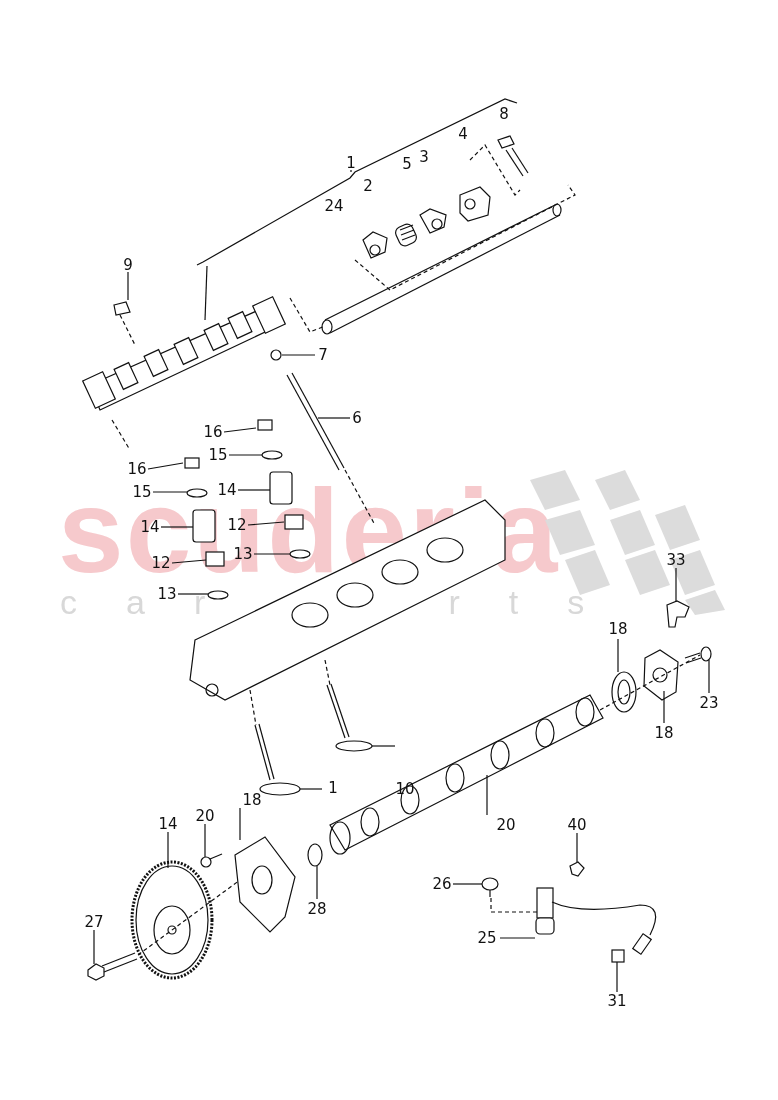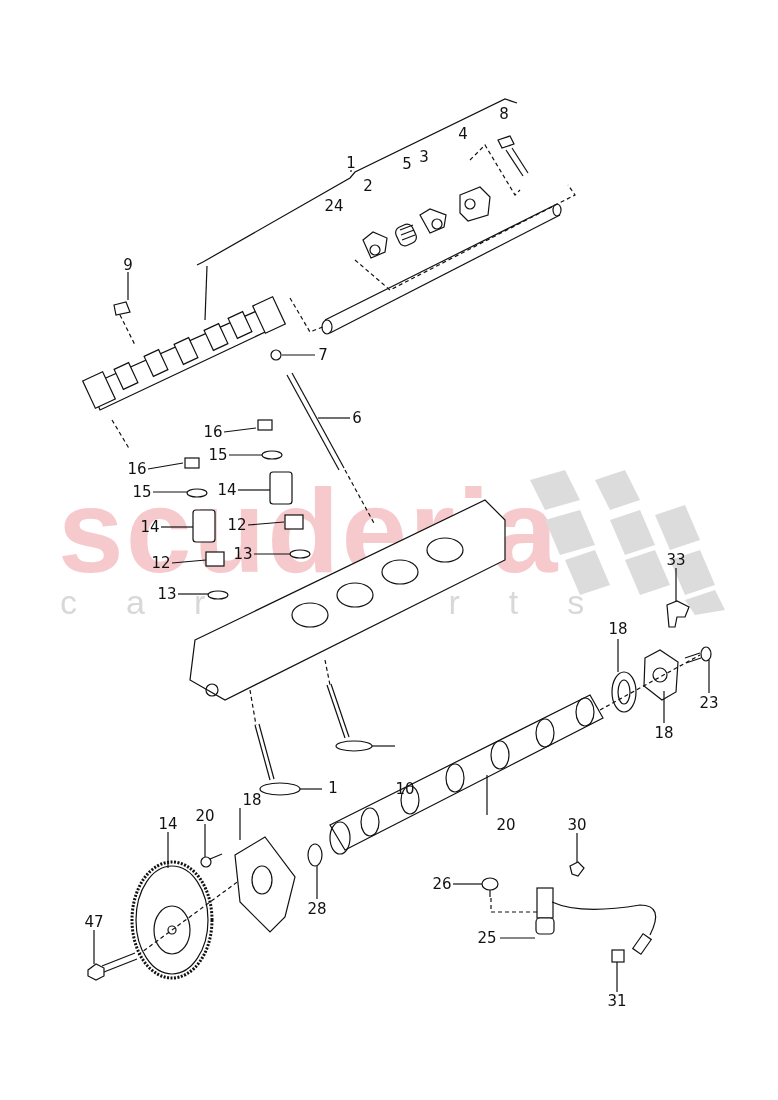--- a/index.html
+++ b/index.html
@@ -258,17 +258,17 @@
 <div class="label" style="left:168px;top:824px">14</div>
 <div class="label" style="left:252px;top:800px">18</div>
 <div class="label" style="left:205px;top:816px">20</div>
 <div class="label" style="left:506px;top:825px">20</div>
 <div class="label" style="left:618px;top:629px">18</div>
 <div class="label" style="left:664px;top:733px">18</div>
 <div class="label" style="left:709px;top:703px">23</div>
 <div class="label" style="left:676px;top:560px">33</div>
 <div class="label" style="left:487px;top:938px">25</div>
 <div class="label" style="left:442px;top:884px">26</div>
-<div class="label" style="left:94px;top:922px">47</div>
+<div class="label" style="left:94px;top:922px">27</div>
 <div class="label" style="left:317px;top:909px">28</div>
 <div class="label" style="left:334px;top:206px">24</div>
-<div class="label" style="left:577px;top:825px">30</div>
+<div class="label" style="left:577px;top:825px">40</div>
 <div class="label" style="left:617px;top:1001px">31</div>
 
 </body></html>

